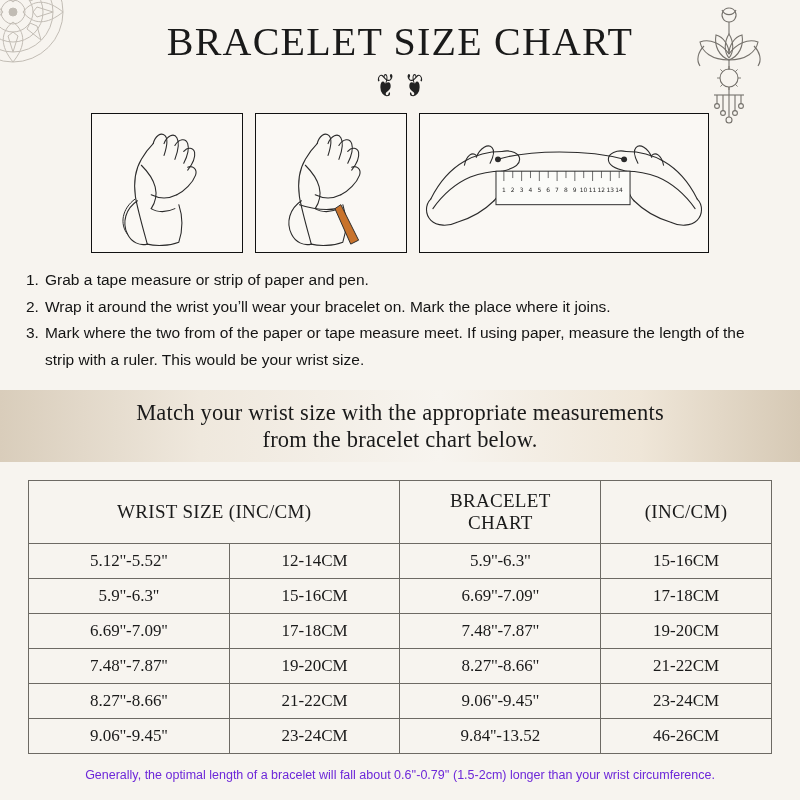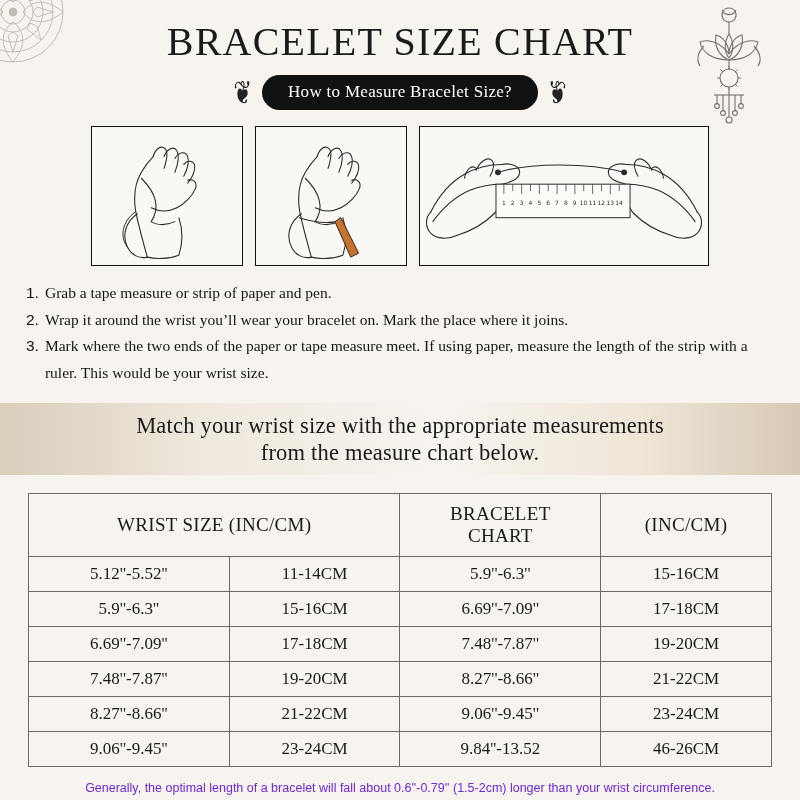--- a/index.html
+++ b/index.html
@@ -100,21 +100,21 @@
     font-family: "Liberation Sans", sans-serif;
     font-size: 15.5px;
     line-height: 1.72;
     color: #141414;
   }
   .step {
     display: flex;
     gap: 6px;
   }
   .step .num { flex: 0 0 auto; }
-  .step .txt { flex: 1 1 auto; font-family: Liberation Serif, serif; }
+  .step .txt { flex: 1 1 auto; }
 
   
   .banner {
     margin-top: 16px;
     height: 72px;
     background: linear-gradient(90deg, #d9cdbb 0%, #efe8dd 25%, #f7f4ef 55%, #efe6d8 80%, #d6c9b5 100%);
     display: flex;
     flex-direction: column;
     justify-content: center;
     text-align: center;
@@ -217,21 +217,20 @@
       <circle cx="67" cy="104" r="2.4"></circle>
       <path d="M30 44 C24 50 22 58 26 64"></path>
       <path d="M80 44 C86 50 88 58 84 64"></path>
     </g>
   </svg>
 
   <h1 class="title">BRACELET SIZE CHART</h1>
 
   <div class="subtitle-row">
     <span class="flourish">❦</span>
-    <span class="pill">How to Measure Bracelet Size?</span>
     <span class="flourish right">❦</span>
   </div>
 
   <div class="illus-row">
 
     <div class="illus small">
       <svg viewBox="0 0 152 140">
         <g fill="none" stroke="#2b2b2b" stroke-width="1.1" stroke-linecap="round" stroke-linejoin="round">
           <path d="M56 132 C50 110 46 96 44 84 C42 70 44 56 50 46 C54 39 58 34 62 30"></path>
           <path d="M62 30 C64 22 70 18 74 22 C77 25 76 33 73 42"></path>
@@ -325,41 +324,41 @@
     <div class="step">
       <span class="num">1.</span>
       <span class="txt">Grab a tape measure or strip of paper and pen.</span>
     </div>
     <div class="step">
       <span class="num">2.</span>
       <span class="txt">Wrap it around the wrist youʼll wear your bracelet on. Mark the place where it joins.</span>
     </div>
     <div class="step">
       <span class="num">3.</span>
-      <span class="txt">Mark where the two ends of the paper or tape measure meet. If using paper, measure the length of the strip with a ruler. This would be your wrist size.</span>
+      <span class="txt">Mark where the two from of the paper or tape measure meet. If using paper, measure the length of the strip with a ruler. This would be your wrist size.</span>
     </div>
   </div>
 
   <div class="banner">
     <div>Match your wrist size with the appropriate measurements</div>
-    <div>from the measure chart below.</div>
+    <div>from the bracelet chart below.</div>
   </div>
 
   <table class="size-table">
     <thead>
       <tr>
         <th class="col-a" colspan="2">WRIST SIZE (INC/CM)</th>
         <th class="col-c">BRACELET CHART</th>
         <th class="col-d">(INC/CM)</th>
       </tr>
     </thead>
     <tbody>
       <tr>
         <td class="col-a">5.12''-5.52''</td>
-        <td class="col-b">11-14CM</td>
+        <td class="col-b">12-14CM</td>
         <td class="col-c">5.9''-6.3''</td>
         <td class="col-d">15-16CM</td>
       </tr>
       <tr>
         <td class="col-a">5.9''-6.3''</td>
         <td class="col-b">15-16CM</td>
         <td class="col-c">6.69''-7.09''</td>
         <td class="col-d">17-18CM</td>
       </tr>
       <tr>

